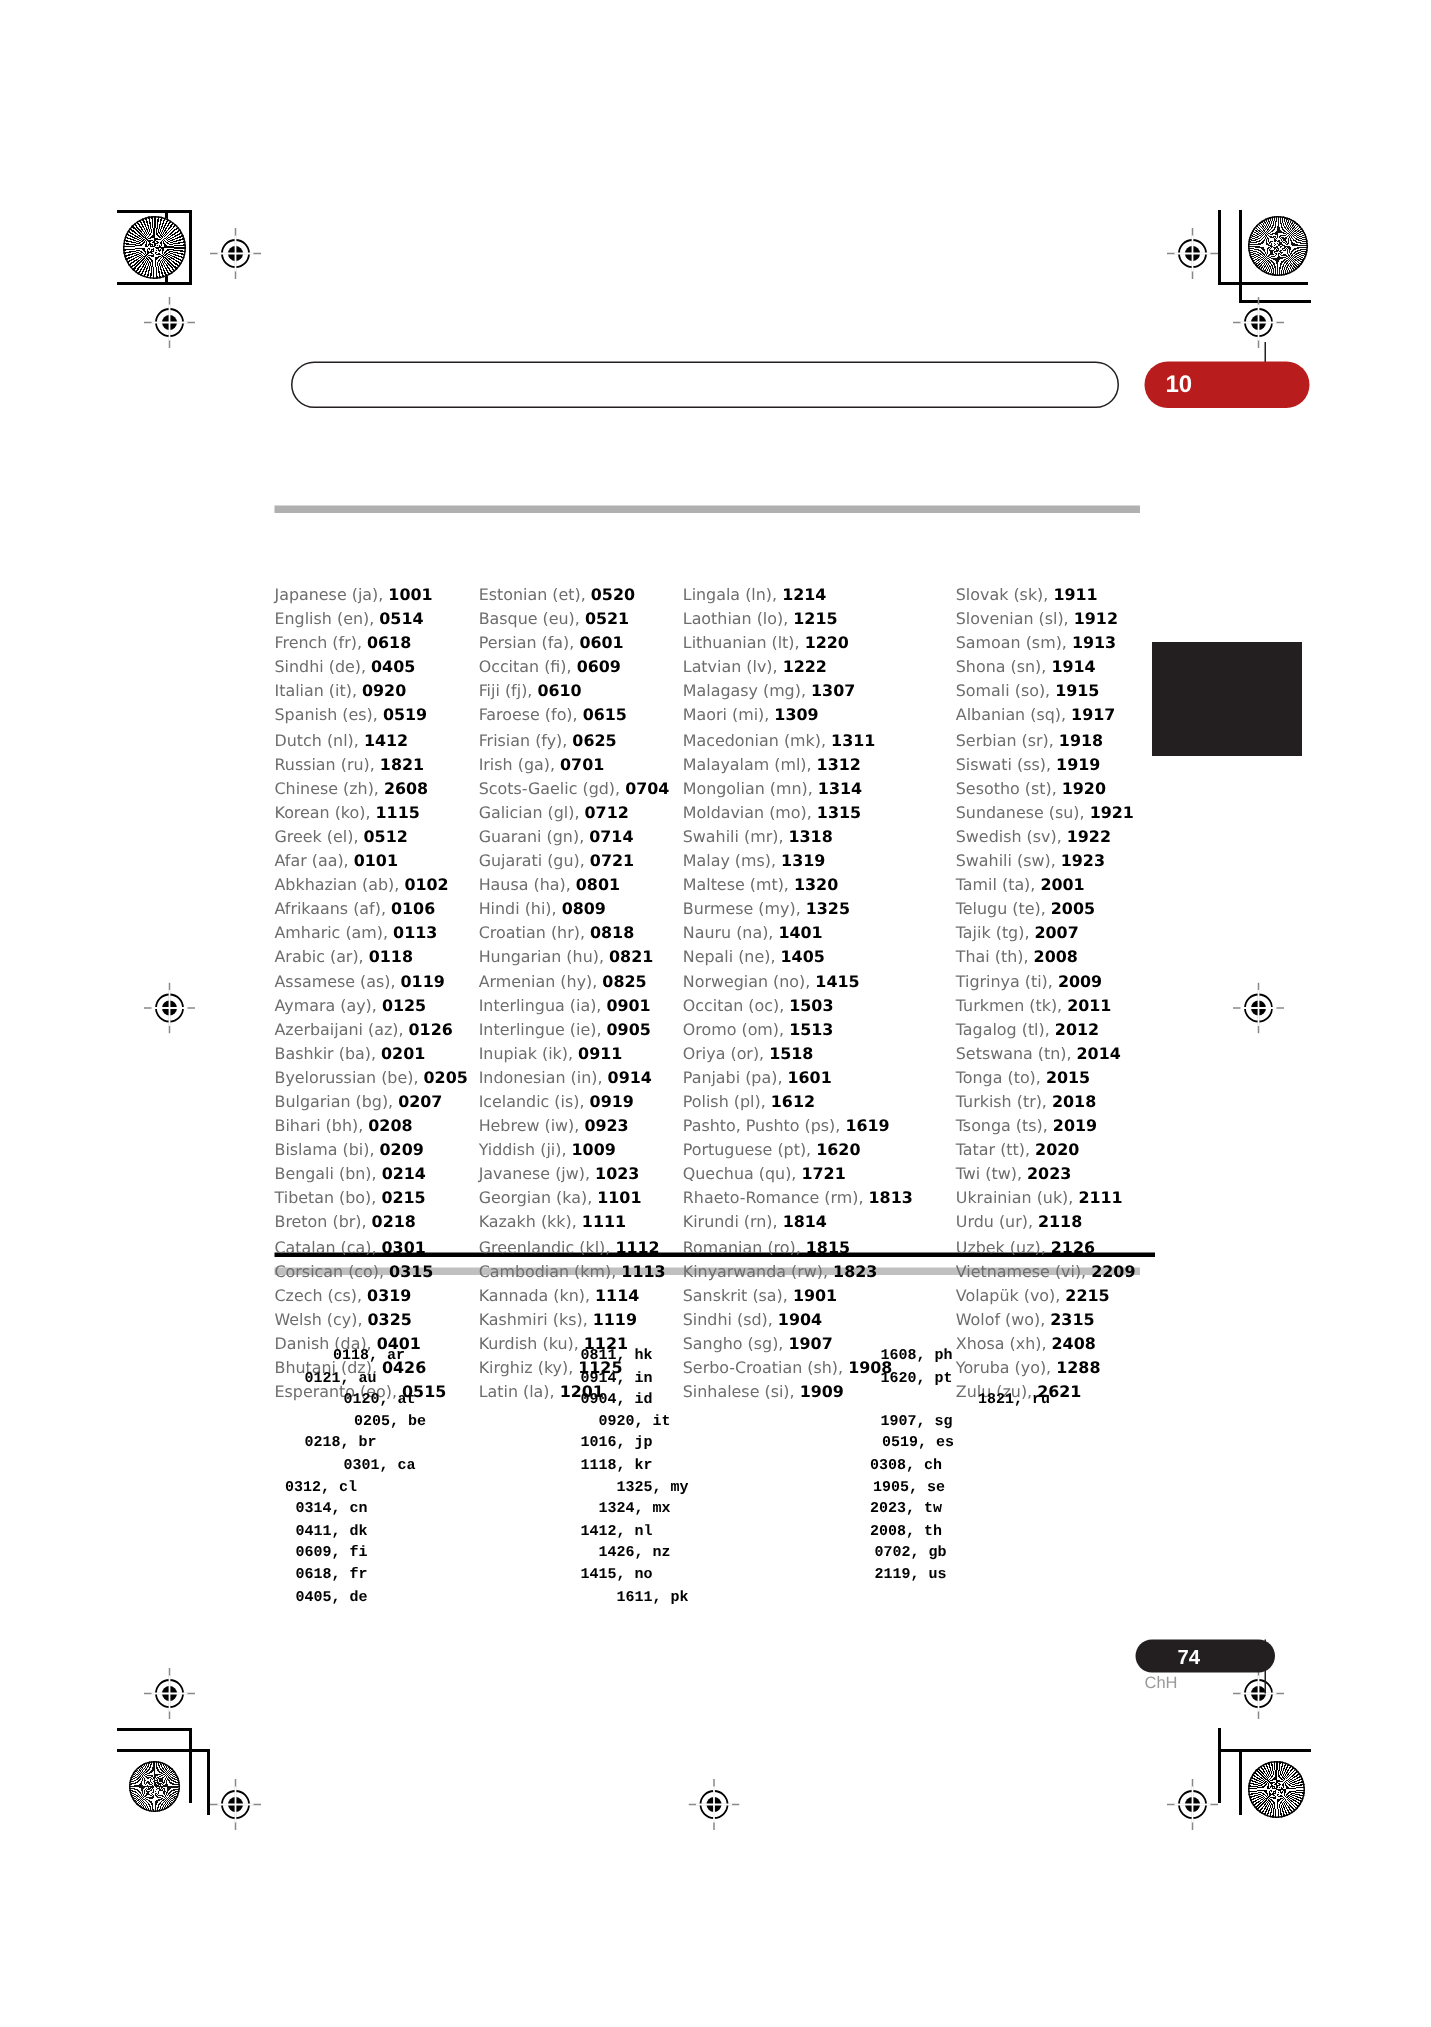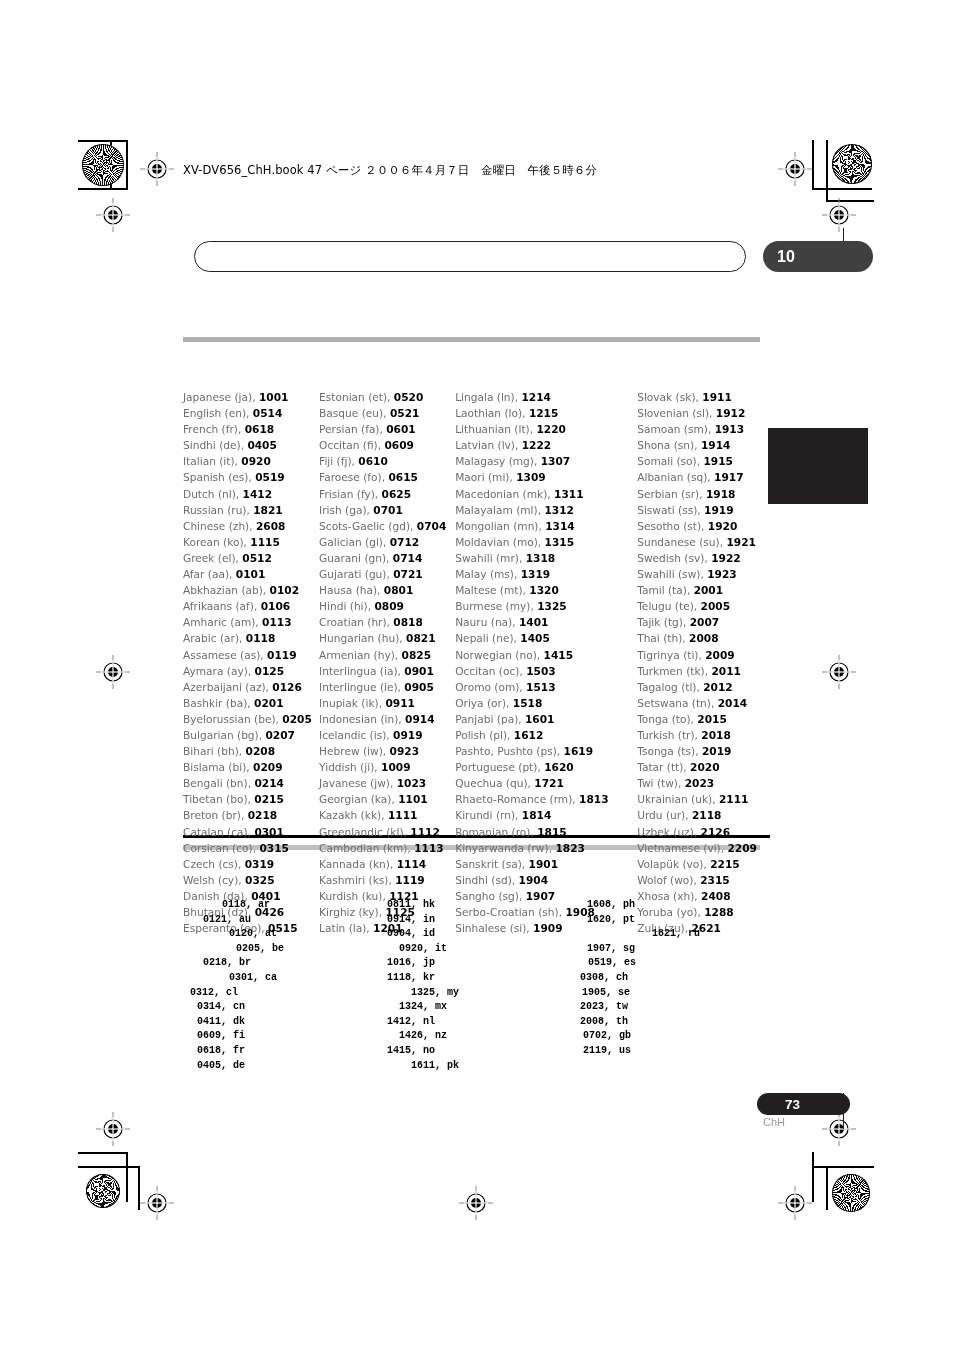--- a/index.html
+++ b/index.html
@@ -53,21 +53,21 @@
   }
   .titlebox .titletext{
     position:absolute;left:22px;top:6px;
     font-size:15px;color:#231f20;font-weight:bold;
   }
   .chapter-tab{
     position:absolute;
     left:763px;top:241px;
     width:110px;height:31px;
     border-radius:16px;
-    background:#404040;
+    background:#b91c1c;
     color:#fff;
     font-size:16px;font-weight:bold;
     display:flex;align-items:center;
     padding-left:14px;box-sizing:border-box;
   }
 
   
   .side-tab{
     position:absolute;
     left:768px;top:428px;
@@ -289,21 +289,20 @@
       <circle cx="17" cy="17" r="9" fill="none" stroke="#000" stroke-width="1.2"></circle>
       <circle cx="17" cy="17" r="5" fill="#000"></circle>
       <line x1="17" y1="5" x2="17" y2="29" stroke="#fff" stroke-width="1.2"></line>
       <line x1="5" y1="17" x2="29" y2="17" stroke="#fff" stroke-width="1.2"></line>
     </svg>
   </div>
 
   <div class="cropline" style="left:843px;top:228px;width:1.4px;height:32px;background:#231f20;"></div>
   <div class="cropline" style="left:843px;top:1093px;width:1.4px;height:36px;background:#231f20;"></div>
 
-  <div class="runhead">XV-DV656_ChH.book 47 ページ  ２００６年４月７日　金曜日　午後５時６分</div>
 
   <div class="titlebox">
     <div class="titletext"></div>
   </div>
   <div class="chapter-tab">10</div>
 
   <div class="side-dash"></div>
   <div class="side-tab"></div>
 
   <div class="rule-grey-top"></div>
@@ -494,16 +493,16 @@
         <div class="cc-row" style="padding-left: 19px;">0519, es</div>
         <div class="cc-row" style="padding-left: 11px;">0308, ch</div>
         <div class="cc-row" style="padding-left: 13px;">1905, se</div>
         <div class="cc-row" style="padding-left: 11px;">2023, tw</div>
         <div class="cc-row" style="padding-left: 11px;">2008, th</div>
         <div class="cc-row" style="padding-left: 14px;">0702, gb</div>
         <div class="cc-row" style="padding-left: 14px;">2119, us</div>
       </div>
   </div>
 
-  <div class="pagenum-tab">73</div>
+  <div class="pagenum-tab">74</div>
   <div class="pagelang">ChH</div>
 
 </div>
 
 </body></html>

